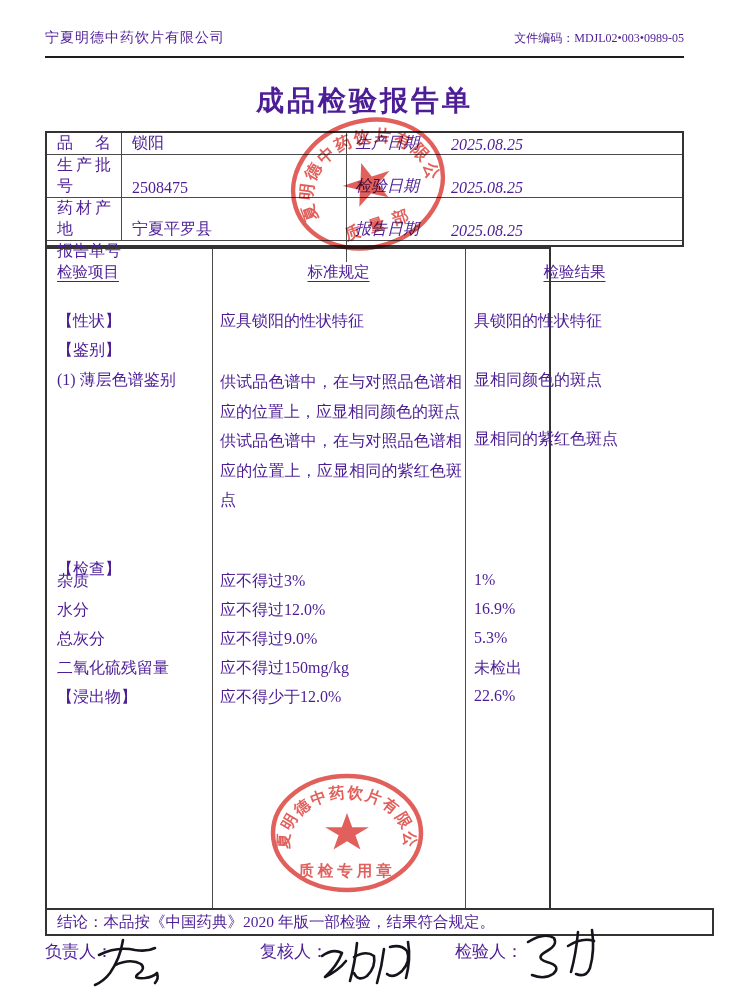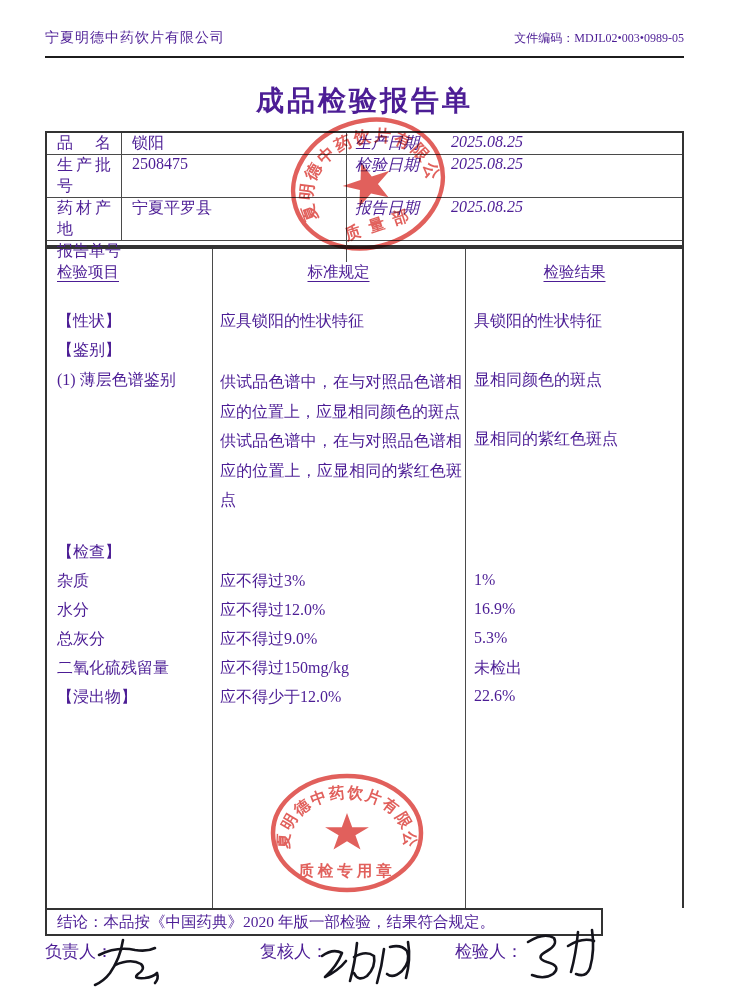--- a/index.html
+++ b/index.html
@@ -17,38 +17,38 @@
   .hdr-rule{position:absolute;left:45px;top:56px;width:639px;height:2px;background:#1c1c1c;}
   
   .title{position:absolute;left:0;top:82px;width:729px;text-align:center;
          font-size:28px;font-weight:bold;letter-spacing:3px;}
   
   .info-table{position:absolute;left:45px;top:131px;width:639px;height:116px;
               border:2px solid #333;box-sizing:border-box;display:flex;flex-direction:column;
               font-size:16px;}
   .info-row{flex:1;display:flex;border-bottom:1px solid #4a4a4a;}
   .info-row:last-child{border-bottom:none;}
-  .cell{display:flex;align-items:flex-start;box-sizing:border-box;}
+  .cell{display:flex;align-items:flex-end;box-sizing:border-box;}
   .cell-label{width:75px;border-right:1px solid #4a4a4a;padding:0 10px;}
   .cell-label span{display:inline-block;width:100%;text-align:justify;text-align-last:justify;}
   .cell-value{width:225px;border-right:1px solid #4a4a4a;padding-left:10px;}
   .cell-date{flex:1;padding-left:8px;font-style:italic;}
   .date-label{width:96px;}
   .cell-replabel{width:300px;border-right:1px solid #4a4a4a;padding-left:10px;}
   .cell-repvalue{flex:1;padding-left:8px;}
   
-  .results-table{position:absolute;left:45px;top:247px;width:639px;height:661px;
+  .results-table{position:absolute;left:45px;top:247px;width:506px;height:661px;
                  border:2px solid #333;border-bottom:none;box-sizing:border-box;font-size:16px;}
   .vdiv{position:absolute;top:0;bottom:0;width:1px;background:#4a4a4a;}
   .rt-item{position:absolute;white-space:nowrap;}
   .rt-head{font-size:15.5px;text-decoration:underline;text-underline-offset:4px;}
   .rt-std{width:242px;white-space:normal;text-align:justify;text-justify:inter-character;
           line-height:29.5px;}
   
-  .conclusion{position:absolute;left:45px;top:908px;width:558px;height:28px;
+  .conclusion{position:absolute;left:45px;top:908px;width:669px;height:28px;
               border:2px solid #333;box-sizing:border-box;display:flex;align-items:center;
               padding-left:10px;font-size:15.5px;}
   
   .sig-label{position:absolute;font-size:17px;}
   .sig-svg{position:absolute;}
   .sig-svg path{fill:none;stroke:#14141c;stroke-width:2.6;stroke-linecap:round;stroke-linejoin:round;}
   
   .stamp{position:absolute;mix-blend-mode:multiply;opacity:.88;pointer-events:none;}
   .stamp text{font-family:"Liberation Serif","DejaVu Serif",serif;font-weight:bold;}
 </style>
@@ -103,21 +103,21 @@
     <div class="vdiv" style="left:165px"></div>
     <div class="vdiv" style="left:418px"></div>
 
     <div class="rt-item rt-head" style="left:10px;top:13px">检验项目</div>
     <div class="rt-item rt-head" style="left:165px;top:13px;width:253px;text-align:center">标准规定</div>
     <div class="rt-item rt-head" style="left:418px;top:13px;width:219px;text-align:center">检验结果</div>
 
     <div class="rt-item" style="left:10px;top:62px">【性状】</div>
     <div class="rt-item" style="left:10px;top:91px">【鉴别】</div>
     <div class="rt-item" style="left:10px;top:121px">(1) 薄层色谱鉴别</div>
-    <div class="rt-item" style="left:10px;top:293px">【检查】</div>
+    <div class="rt-item" style="left:10px;top:310px">【检查】</div>
     <div class="rt-item" style="left:10px;top:322px">杂质</div>
     <div class="rt-item" style="left:10px;top:351px">水分</div>
     <div class="rt-item" style="left:10px;top:380px">总灰分</div>
     <div class="rt-item" style="left:10px;top:409px">二氧化硫残留量</div>
     <div class="rt-item" style="left:10px;top:438px">【浸出物】</div>
 
     <div class="rt-item" style="left:173px;top:62px">应具锁阳的性状特征</div>
     <div class="rt-item rt-std" style="left:173px;top:177px">供试品色谱中，在与对照品色谱相应的位置上，应显相同的紫红色斑点</div>
     <div class="rt-item rt-std" style="left:173px;top:118px">供试品色谱中，在与对照品色谱相应的位置上，应显相同颜色的斑点</div>
     <div class="rt-item" style="left:173px;top:322px">应不得过3%</div>

